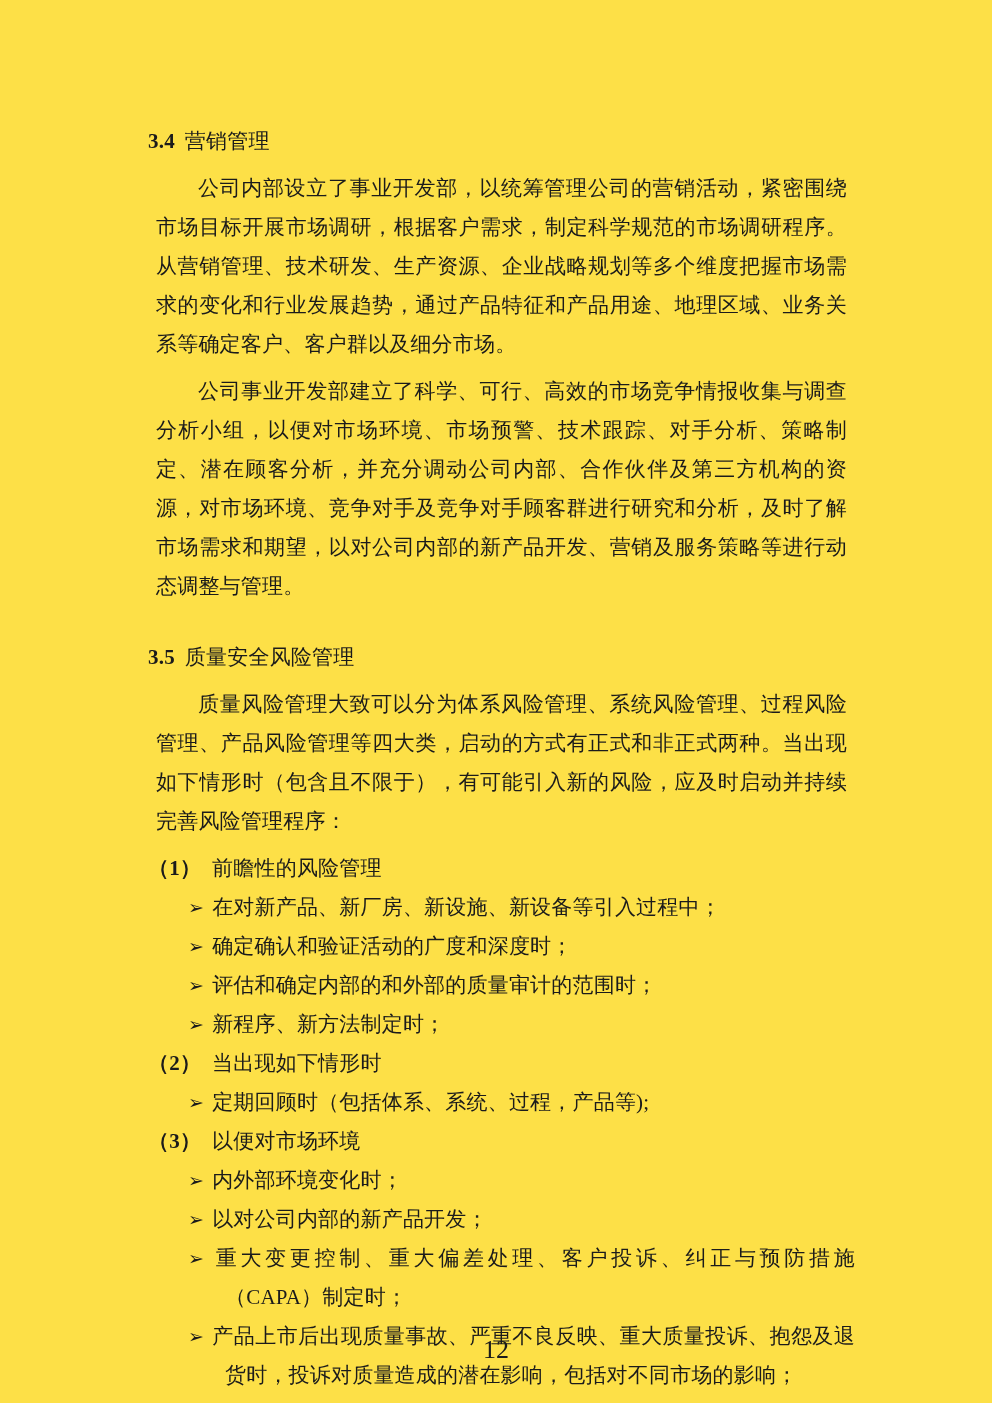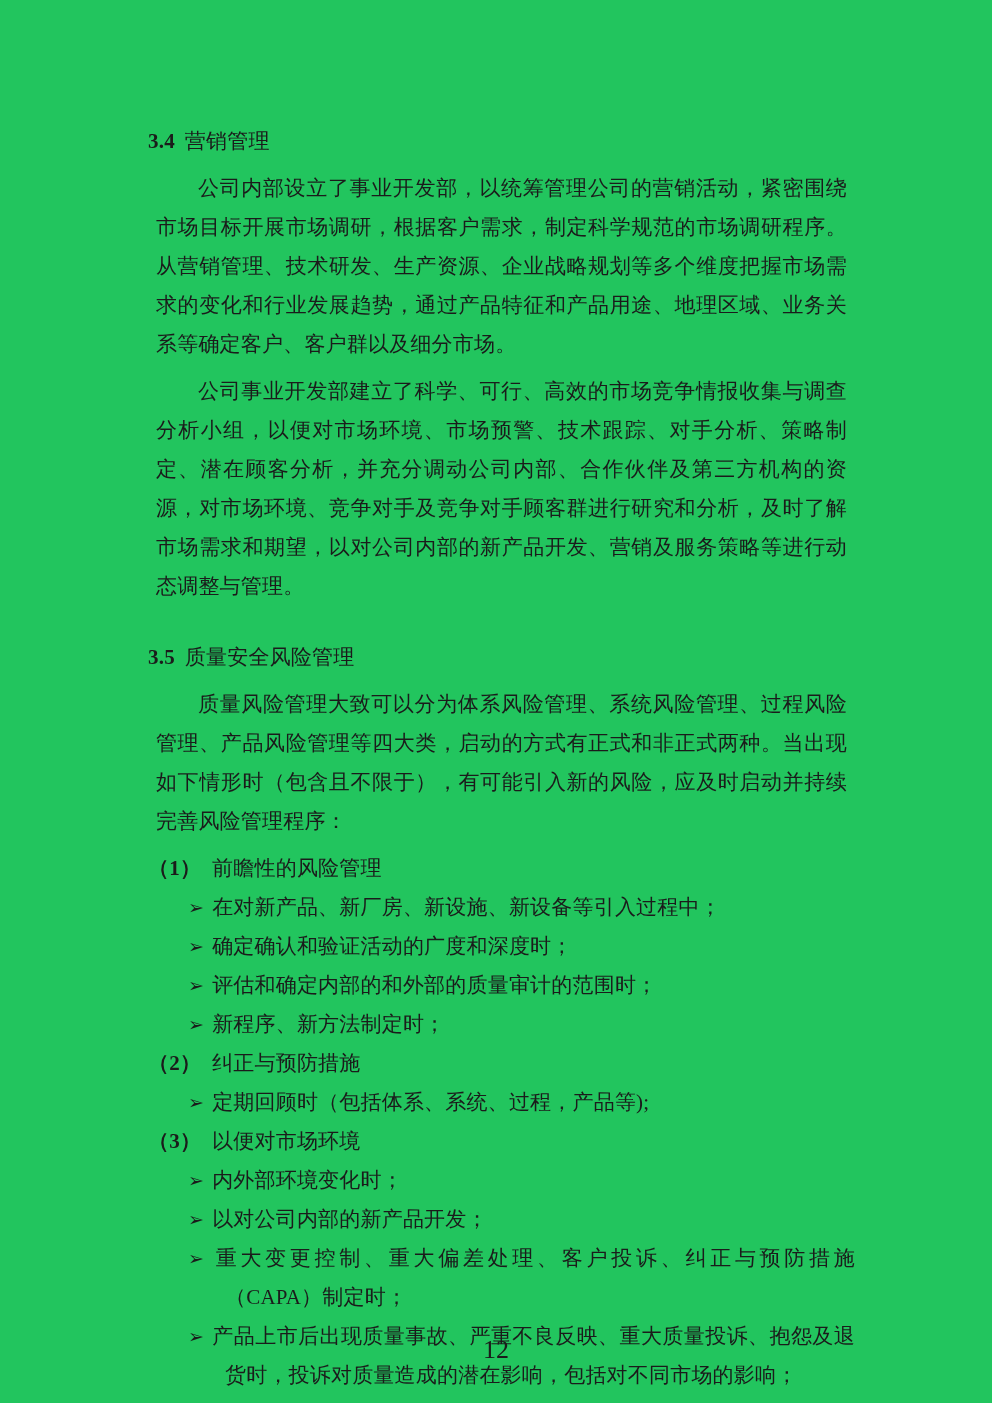--- a/index.html
+++ b/index.html
@@ -5,21 +5,21 @@
   * { box-sizing: border-box; }
   html, body {
     margin: 0; padding: 0;
     width: 992px; height: 1403px;
     background: #ffffff;
     font-family: "Liberation Serif", "DejaVu Serif", serif;
   }
   .page {
     position: relative;
     width: 992px; height: 1403px;
-    background: #22c55e;
+    background: #fde047;
     color: #1b1b1b;
     overflow: hidden;
   }
   .content {
     position: absolute;
     top: 122px; left: 148px;
     width: 707px;
     font-size: 21px;
     line-height: 39px;
     letter-spacing: 0.2px;
@@ -91,21 +91,21 @@
         <div class="bullet">
           <span class="arrow">➢</span><span class="b-text">评估和确定内部的和外部的质量审计的范围时；</span>
         </div>
         <div class="bullet">
           <span class="arrow">➢</span><span class="b-text">新程序、新方法制定时；</span>
         </div>
       </div>
 
       <div class="group">
         <div class="group-head">
-          <span class="g-marker">（2）</span><span class="g-label">纠正与预防措施</span>
+          <span class="g-marker">（2）</span><span class="g-label">当出现如下情形时</span>
         </div>
         <div class="bullet">
           <span class="arrow">➢</span><span class="b-text">定期回顾时（包括体系、系统、过程，产品等);</span>
         </div>
       </div>
 
       <div class="group">
         <div class="group-head">
           <span class="g-marker">（3）</span><span class="g-label">以便对市场环境</span>
         </div>

